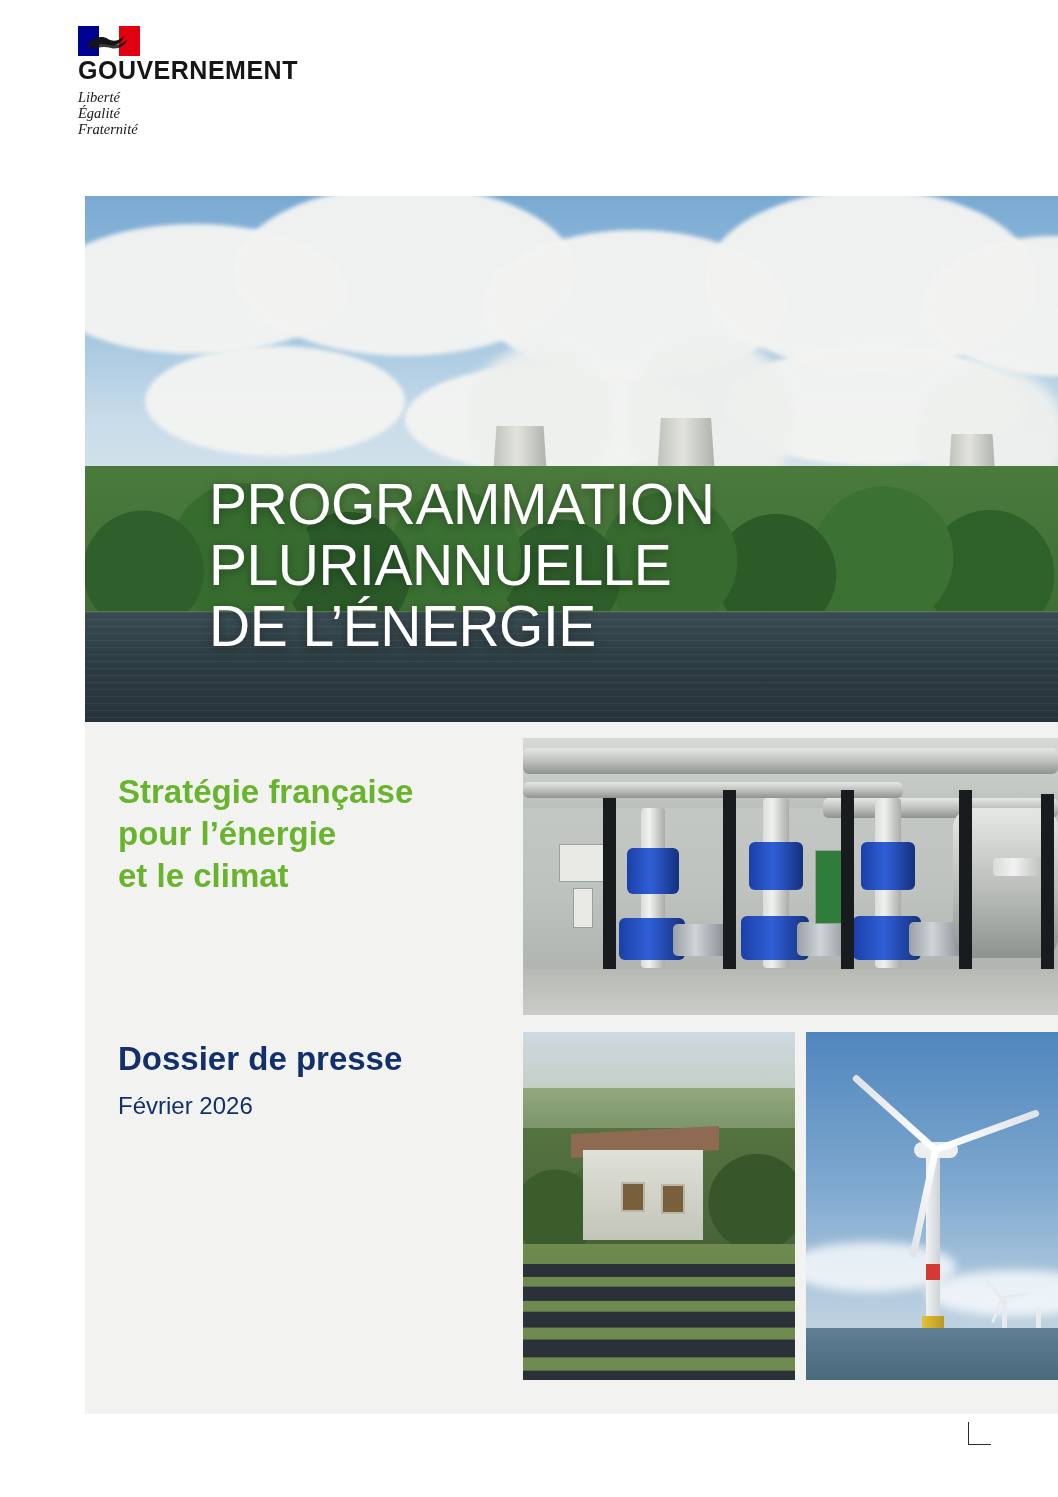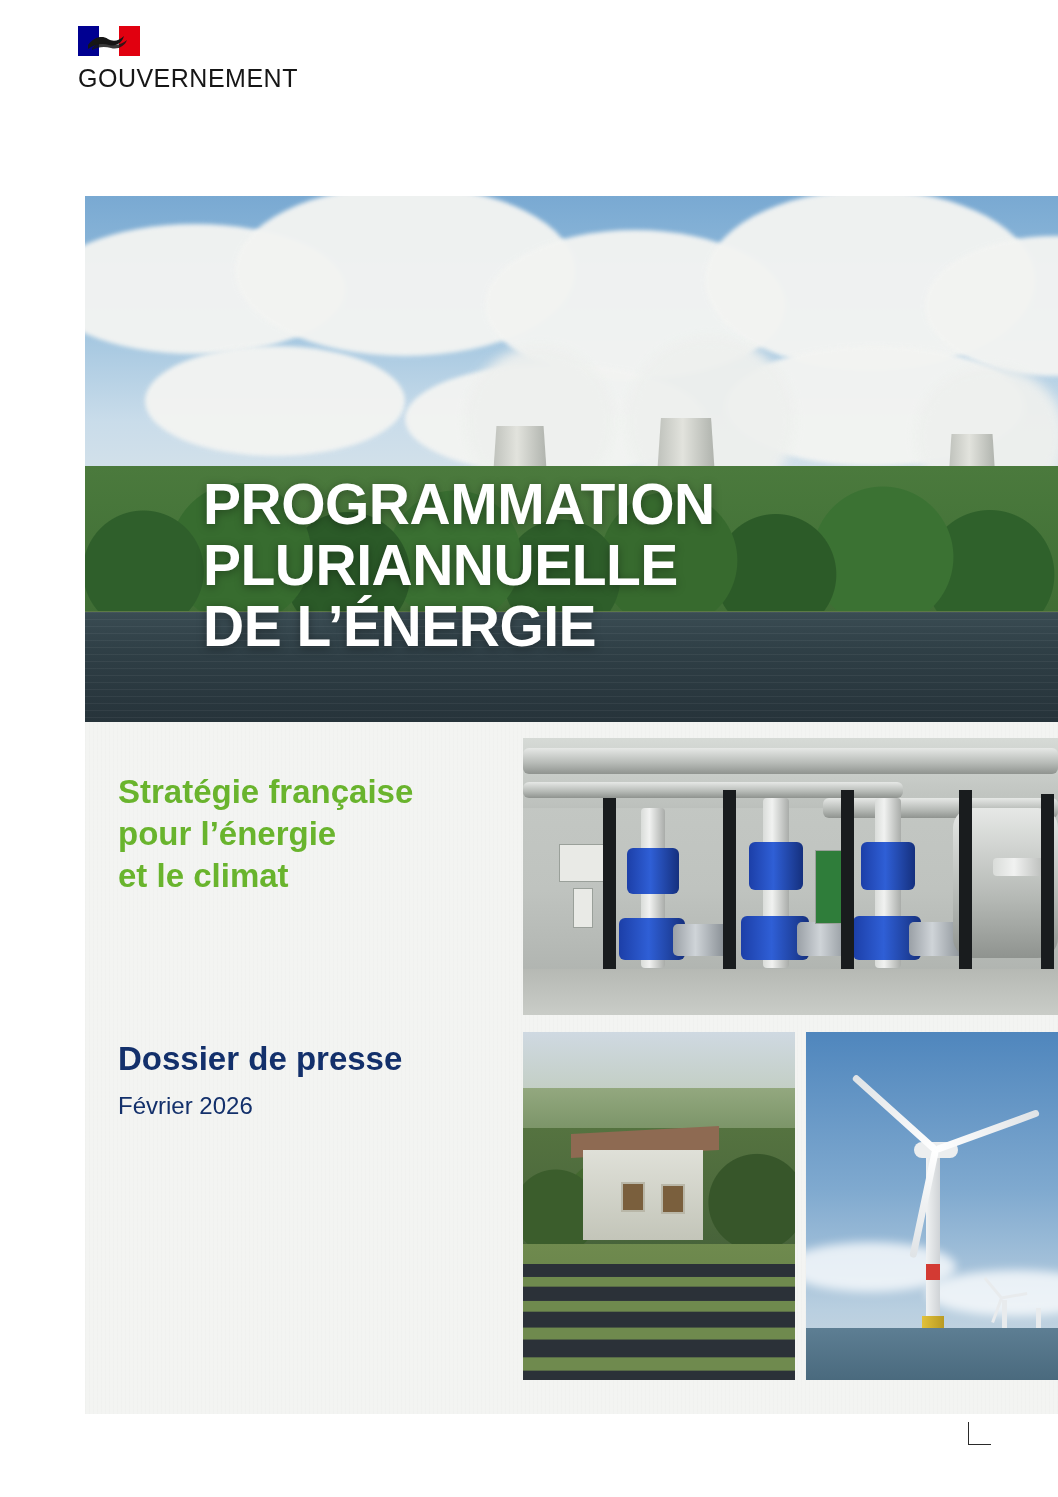--- a/index.html
+++ b/index.html
@@ -38,23 +38,22 @@
   .flag .band.b2 { left: 20.6px; background: #ffffff; }
   .flag .band.b3 { left: 41.2px; background: #e1000f; }
   .flag .marianne {
     position: absolute;
     left: 8px;
     top: 5px;
     width: 46px;
     height: 20px;
   }
   .logo-word {
-    margin-top: 8px;
     font-size: 25px;
-    font-weight: normal;
+    font-weight: bold;
     letter-spacing: 0.5px;
     color: #161616;
     font-family: "Liberation Sans", sans-serif;
   }
   .logo-motto {
     margin-top: 4px;
     font-family: "Liberation Serif", serif;
     font-style: italic;
     font-size: 14.5px;
     line-height: 1.12;
@@ -172,25 +171,25 @@
   .bank {
     position: absolute;
     left: 0; right: 0;
     top: 415px;
     height: 20px;
     background: linear-gradient(#5d7b46, #44602f);
   }
 
   .hero-title {
     position: absolute;
-    left: 118px;
+    left: 124px;
     top: 278px;
     color: #ffffff;
     font-size: 57px;
-    font-weight: bold;
+    font-weight: normal;
     line-height: 1.07;
     letter-spacing: -0.5px;
     text-shadow: 0 2px 10px rgba(0,0,0,0.35);
     white-space: pre-line;
     z-index: 5;
   }
 
   
   .subtitle {
     position: absolute;
@@ -426,20 +425,25 @@
   <div class="flag">
     <span class="band b1"></span>
     <span class="band b2"></span>
     <span class="band b3"></span>
     <svg class="marianne" viewBox="0 0 46 20" aria-hidden="true">
       <path d="M2 14 C8 6, 16 4, 22 8 C27 11, 33 10, 38 5 C36 12, 30 16, 23 14 C16 12, 9 13, 2 18 Z" fill="#161616"></path>
       <path d="M6 17 C12 11, 19 10, 25 13 C30 15, 36 13, 41 9 C39 15, 32 19, 25 17 C18 15, 12 16, 6 19 Z" fill="#161616" opacity="0.85"></path>
     </svg>
   </div>
   <div class="logo-word">GOUVERNEMENT</div>
+  <div class="logo-motto">
+    <div>Liberté</div>
+    <div>Égalité</div>
+    <div>Fraternité</div>
+  </div>
 </div>
 
 <div class="sheet"></div>
 
 <div class="hero">
   <div class="hero-sky"></div>
 
   <div class="cloud" style="left:-40px; top:28px;  width:300px; height:130px;"></div>
   <div class="cloud" style="left:150px; top:-10px; width:340px; height:170px;"></div>
   <div class="cloud" style="left:400px; top:34px;  width:300px; height:150px;"></div>

